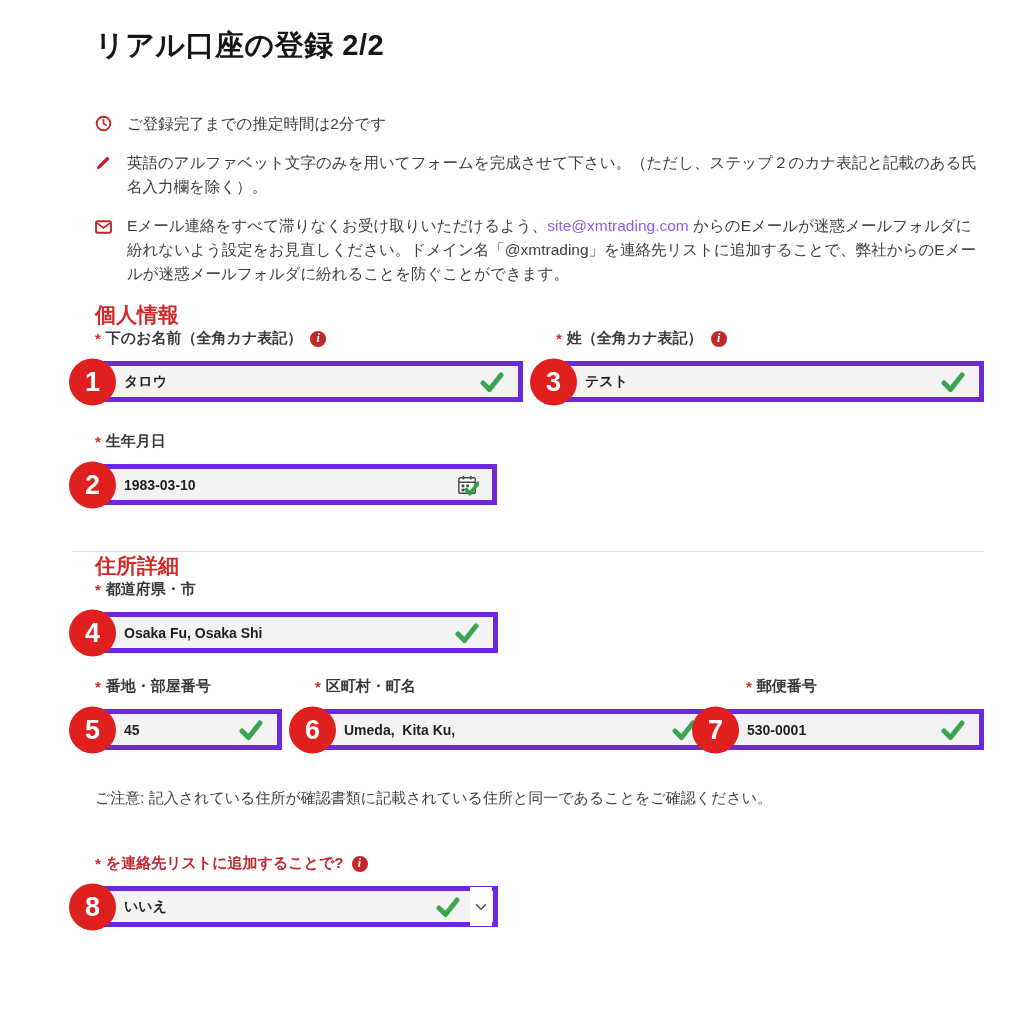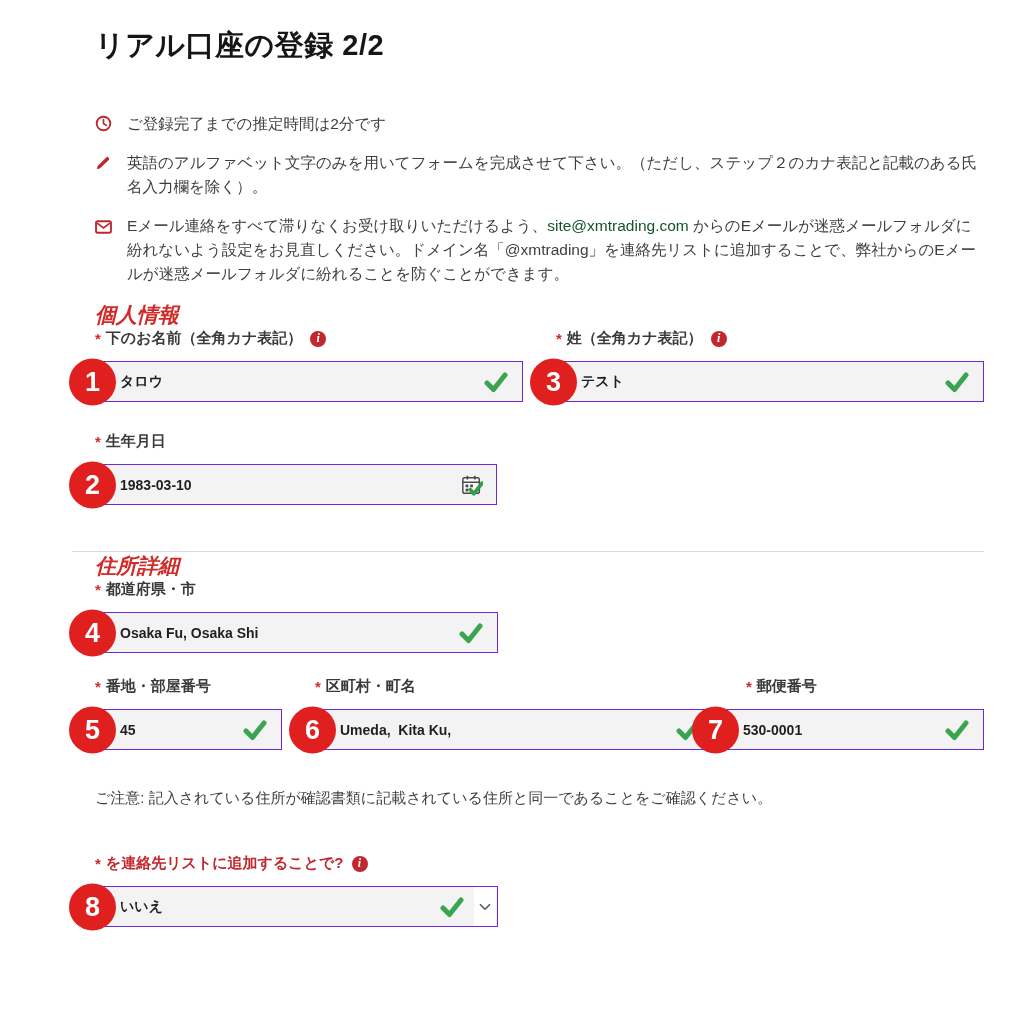--- a/index.html
+++ b/index.html
@@ -13,24 +13,24 @@
 
   h1.title {
     font-size:29px; font-weight:bold; color:#161616;
     margin:0 0 46px 0; letter-spacing:0.5px;
   }
 
   
   .notice { position:relative; padding-left:32px; margin-bottom:15px;
             font-size:15.5px; line-height:24px; color:#3e3e3e; }
   .notice .nicon { position:absolute; left:0; top:3px; }
-  a.maillink { color:#14532d; text-decoration:none; }
-
-  
-  h2.sec { font-size:21px; font-weight:bold; color:#d12b29; margin:0;font-style:italic; }
+  a.maillink { color:#8b5cf6; text-decoration:none; }
+
+  
+  h2.sec { font-size:21px; font-weight:bold; color:#d12b29; margin:0; }
   .sec-personal { margin:40px 0 24px 0; }
   .sec-address  { margin:26px 0 20px 0; }
 
   .divider { border:none; height:1px; background:#dcdcdc; margin:46px 0 0 -23px; width:calc(100% + 23px); }
 
   
   .flabel { display:flex; align-items:center; font-size:15px; font-weight:bold;
             color:#3a3a3a; margin-bottom:13px; }
   .flabel .req { color:#d12b29; margin-right:5px; }
   .flabel.redlabel, .flabel.redlabel .req { color:#c1272d; }
@@ -41,21 +41,21 @@
           font-style:italic; font-weight:bold; font-size:12px; }
   .info::after { content:"i"; }
 
   
   .input-wrap { position:relative; }
   .badge { position:absolute; left:-26px; top:50%; transform:translateY(-50%);
            width:47px; height:47px; border-radius:50%; background:#e01f1f;
            color:#fff; font-size:27px; font-weight:bold;
            display:flex; align-items:center; justify-content:center; z-index:2; }
   .input { position:relative; height:41px; background:#f3f3f3;
-           border:1px solid #6d28d9; display:flex; align-items:center;
+           border:5px solid #6d28d9; display:flex; align-items:center;
            padding:0 13px 0 24px; }
   .input .val { font-size:14px; font-weight:bold; color:#1f1f1f; flex:1;
                 white-space:pre; overflow:hidden; }
   .check { display:flex; align-items:center; margin-left:8px; }
   .sel-arrow { width:22px; height:39px; background:#ffffff; margin-left:9px;
                display:flex; align-items:center; justify-content:center; flex:0 0 auto; }
   .input.select { padding-right:1px; cursor:pointer;justify-content:space-between; }
 
   
   .row2 { display:flex; gap:33px; }

